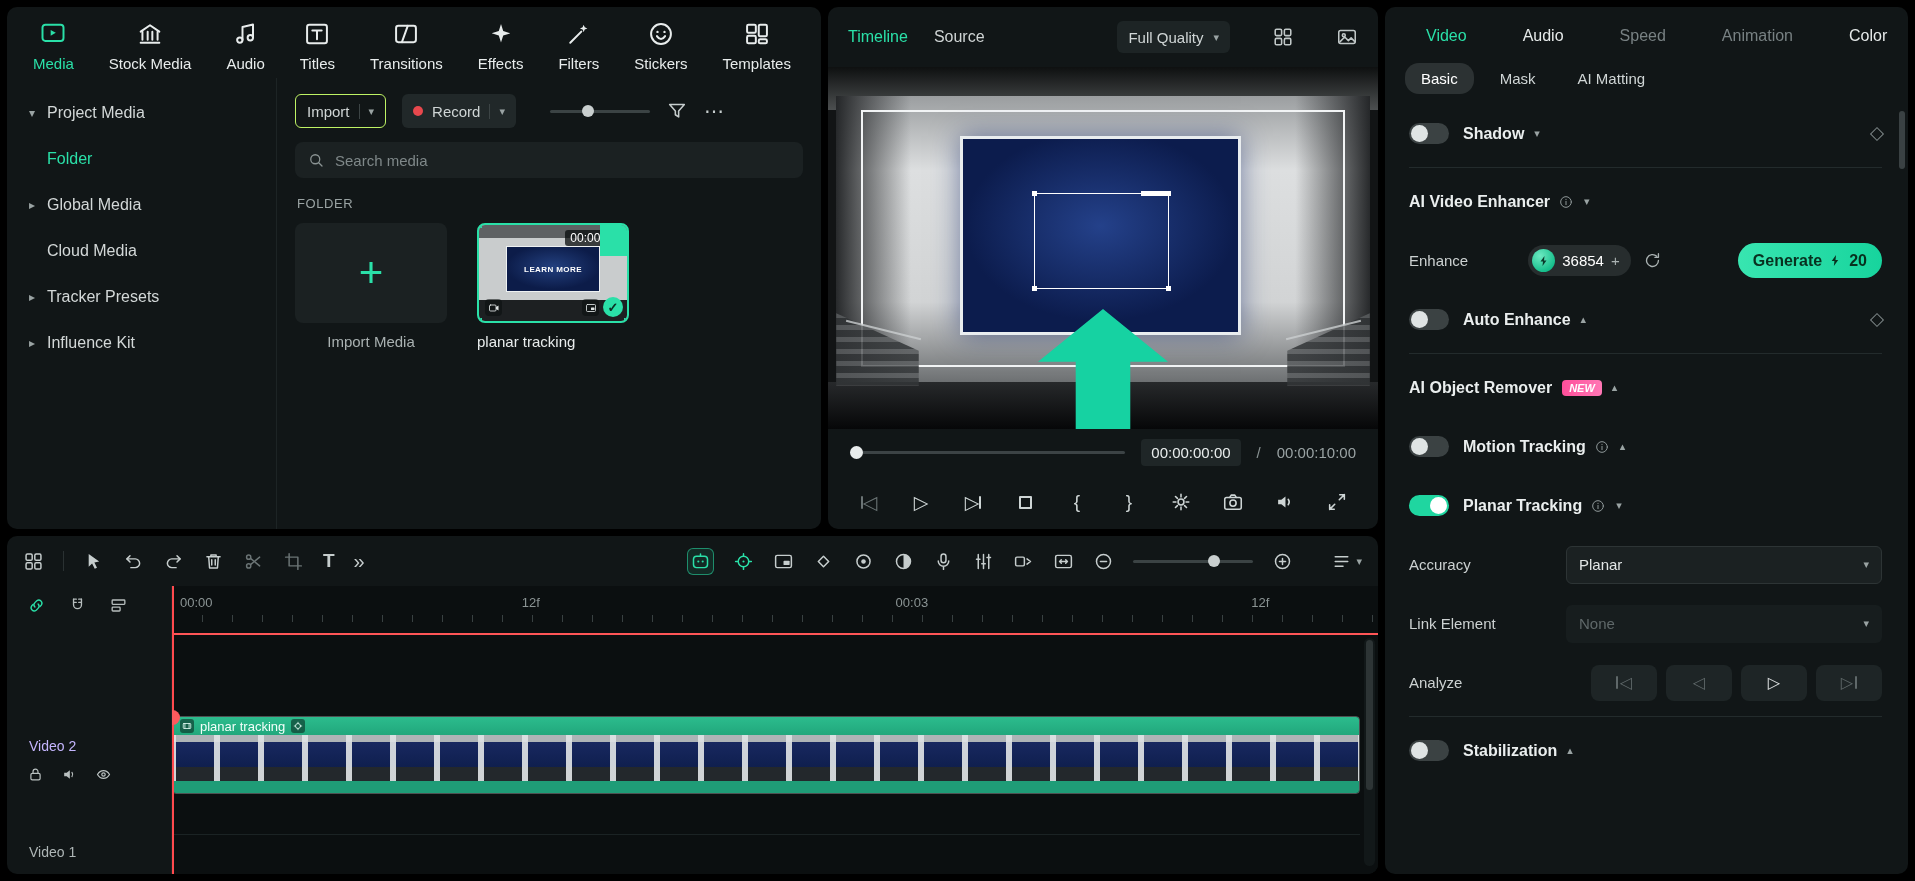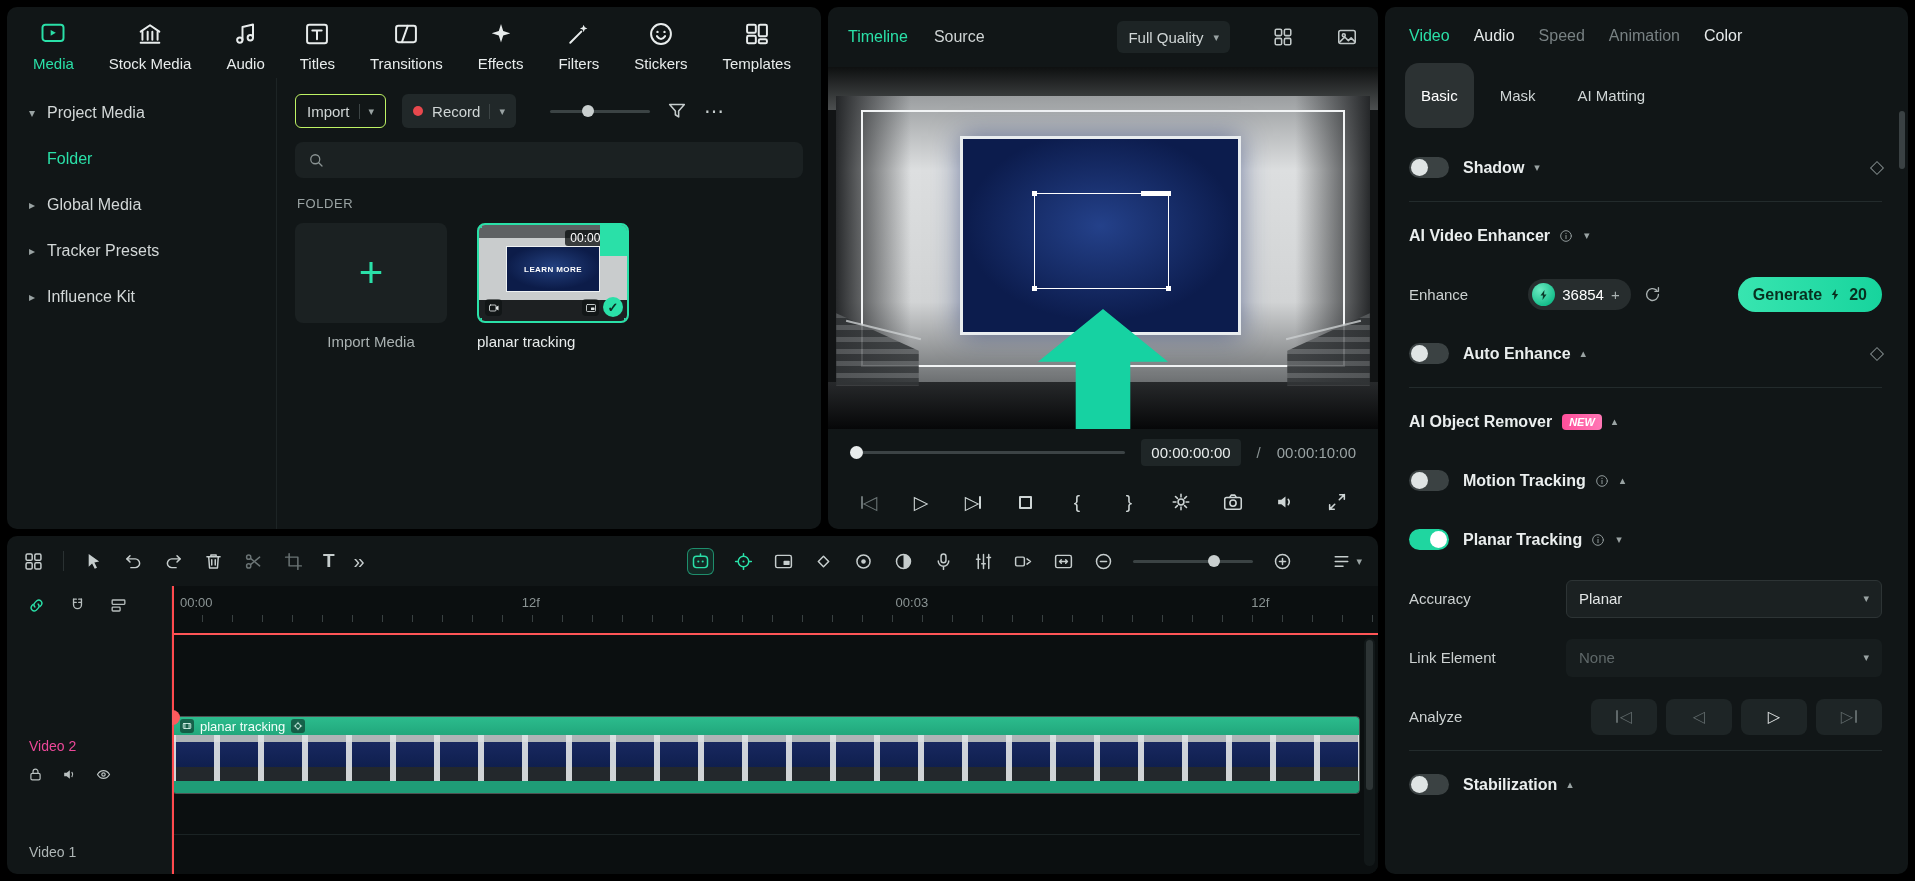--- a/index.html
+++ b/index.html
@@ -91,26 +91,26 @@
   .time-cur{background:#20272 8;background:#1f2627;padding:5px 10px;border-radius:4px;font-size:15px;color:#e9eded}
   .time-sep{color:#8b9494}
   .time-total{color:#9aa3a4;font-size:15px}
   .pv-transport{height:54px;display:flex;align-items:center;justify-content:space-between;padding:0 26px;color:#ced5d5}
   .tr{display:flex;align-items:center;justify-content:center;min-width:30px;height:34px;cursor:pointer;font-size:19px}
   .tbar{width:2px;height:13px;background:currentColor;border-radius:1px}
   .stopbox{width:13px;height:13px;border:2px solid currentColor;border-radius:1px}
   .brace{font-size:19px}
 
   
-  .pp-tabs{display:flex;gap:24px;padding:20px 24px 12px;font-size:16px}
+  .pp-tabs{display:flex;gap:56px;padding:20px 41px 12px;font-size:16px}
   .pp-tab{color:#e6eaea;cursor:pointer}
   .pp-tab.active{color:#2ae0a8}
   .pp-tab.dim{color:#78 8183;color:#788183}
   .pp-subtabs{display:flex;gap:10px;padding:6px 20px 10px}
-  .subtab{padding:24px 16px;border-radius:14px;font-size:15px;color:#cfd5d5;cursor:pointer}
+  .subtab{padding:7px 16px;border-radius:14px;font-size:15px;color:#cfd5d5;cursor:pointer}
   .subtab.active{background:#2c3233;color:#fff}
   .pp-body{flex:1;padding-left:24px;overflow:hidden}
   .prow{display:flex;align-items:center;min-height:59px;padding-right:26px}
   .ptitle{font-weight:bold;color:#eaeeee;font-size:16px}
   .plabel{color:#ccd1d1;font-size:15px}
   .tgl{width:40px;height:21px;border-radius:11px;background:#3b4243;position:relative;margin-right:14px;flex:none;cursor:pointer}
   .tgl::after{content:"";position:absolute;left:2px;top:2px;width:17px;height:17px;border-radius:50%;background:#dfe4e4}
   .tgl.on{background:#1fd6a0}
   .tgl.on::after{left:21px;background:#fff}
   .caret-s{font-size:11px;color:#9aa3a3;margin-left:10px}
@@ -145,21 +145,21 @@
   .tb-active{color:#2ae0a8}
   .tb-box{border:1px solid rgba(42,224,168,.55);background:rgba(42,224,168,.1);border-radius:6px;padding:2px}
   .tb-spacer{flex:1}
   .zoom-slider{position:relative;width:120px;height:3px;background:#3b4344;border-radius:2px}
   .zoom-knob{position:absolute;left:62%;top:-5px;width:12px;height:12px;border-radius:50%;background:#c9cfcf}
   .track-opts{display:flex;align-items:center;gap:5px;margin-left:20px;color:#c6cdcd;cursor:pointer}
   .tl-body{flex:1;display:flex;min-height:0}
   .track-head{width:165px;position:relative;border-right:1px solid #1b2223}
   .th-top{height:38px;display:flex;align-items:center;gap:22px;padding-left:20px;color:#b6bdbd}
   .th-top .ic{width:19px;height:19px}
-  .v2-label{position:absolute;top:152px;left:22px;font-size:14px;color:#ec4899}
+  .v2-label{position:absolute;top:152px;left:22px;font-size:14px;color:#c4b5fd}
   .v2-icons{position:absolute;top:180px;left:20px;display:flex;gap:17px;color:#b9c0c0}
   .v2-icons .ic{width:17px;height:17px}
   .v1-label{position:absolute;top:258px;left:22px;font-size:14px;color:#aeb6b6}
   .track-body{flex:1;position:relative;background:#0b0f10;overflow:hidden}
   .ruler{position:absolute;left:0;right:0;top:0;height:40px;color:#8b9494;font-size:13px}
   .ruler::after{content:"";position:absolute;left:0;right:0;bottom:4px;height:7px;background:repeating-linear-gradient(90deg,#394142 0 1px,transparent 1px 30px)}
   .rlabel{position:absolute;top:9px}
   .range-line{position:absolute;left:0;right:0;top:47px;height:2px;background:#ff5557}
   .clip{position:absolute;left:0;right:18px;top:130px;height:78px;border-radius:4px;overflow:hidden;border:1px solid rgba(255,255,255,.28)}
   .clip-top{height:18px;background:linear-gradient(180deg,#2cbc8d,#21a77c);display:flex;align-items:center;gap:6px;padding:0 7px;font-size:13px;color:#f2fffa}
@@ -276,20 +276,24 @@
             <span>Project Media</span>
           </div>
           <div class="side-item active">
             <span>Folder</span>
           </div>
           <div class="side-item">
             <span class="caret">▸</span>
             <span>Global Media</span>
           </div>
           <div class="side-item">
+            <span class="caret"></span>
+            <span>Cloud Media</span>
+          </div>
+          <div class="side-item">
             <span class="caret">▸</span>
             <span>Tracker Presets</span>
           </div>
           <div class="side-item">
             <span class="caret">▸</span>
             <span>Influence Kit</span>
           </div>
         </div>
 
         <div class="media-browser">
@@ -316,20 +320,21 @@
             <span class="more-dots">⋯</span>
           </div>
 
           <div class="search">
             <span>
                 <svg class="ic" viewBox="0 0 24 24">
                   <circle cx="11" cy="11" r="6"></circle>
                   <path d="M15.6 15.6L20 20"></path>
                 </svg>
               </span>
+            <input type="text" placeholder="Search media" style="">
           </div>
 
           <div class="sec-label">FOLDER</div>
 
           <div class="tiles">
             <div class="tile">
               <div class="thumb">
                 <span class="thumb-plus">+</span>
               </div>
               <div class="tile-label center">Import Media</div>

